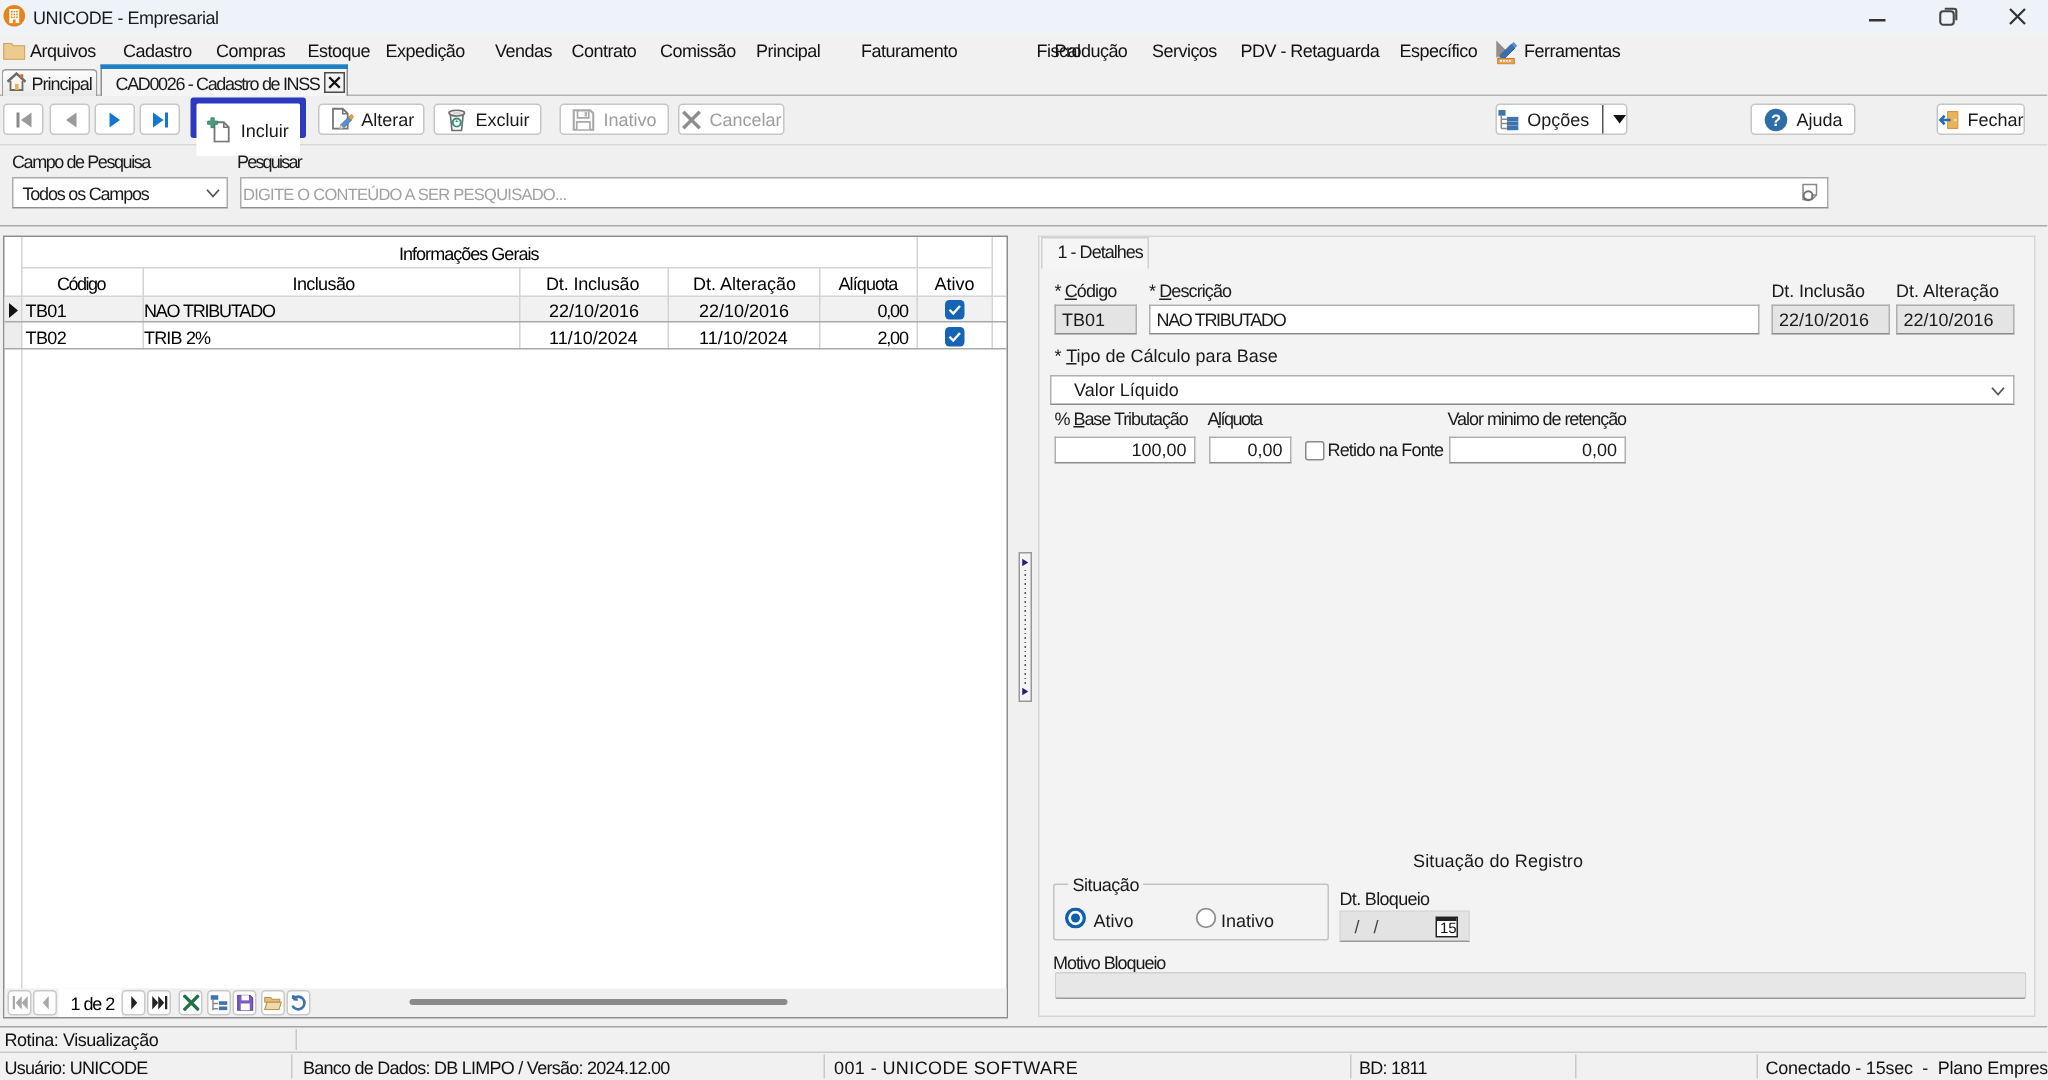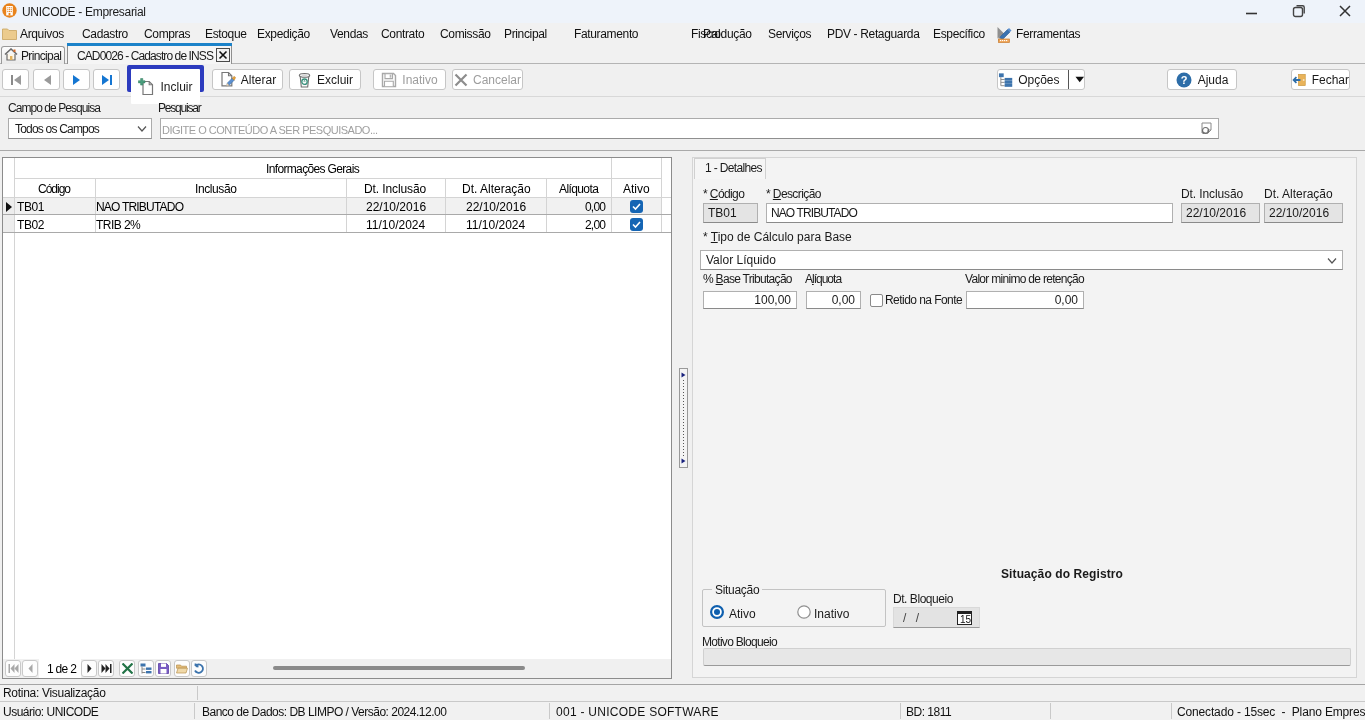--- a/index.html
+++ b/index.html
@@ -370,35 +370,35 @@
 
 <div class="lbl" style="left:703px;top:187px;letter-spacing:-0.6px">* <u>C</u>ódigo</div>
 <div class="lbl" style="left:766px;top:187px;letter-spacing:-0.6px">* <u>D</u>escrição</div>
 <div class="lbl" style="left:1181px;top:187px;letter-spacing:-0.1px">Dt. Inclusão</div>
 <div class="lbl" style="left:1264px;top:187px">Dt. Alteração</div>
 <div class="inp gray" style="left:703px;top:203px;width:55px;height:20px;padding-left:4px">TB01</div>
 <div class="inp" style="left:766px;top:203px;width:407px;height:20px;padding-left:4px;letter-spacing:-0.9px">NAO TRIBUTADO</div>
 <div class="inp gray" style="left:1181px;top:203px;width:79px;height:20px;padding-left:4px">22/10/2016</div>
 <div class="inp gray" style="left:1264px;top:203px;width:79px;height:20px;padding-left:4px">22/10/2016</div>
 <div class="lbl" style="left:703px;top:230px">* <u>T</u>ipo de Cálculo para Base</div>
-<div class="inp" style="left:700px;top:250px;width:643px;height:20px;padding-left:5px">Valor Líquido
+<div class="inp" style="left:700px;top:250px;width:643px;height:20px;padding-left:15px">Valor Líquido
   <svg class="abs" style="right:5px;top:7px" width="10" height="6" viewBox="0 0 10 6">
       <path d="M1 0.5 L5 5 L9 0.5" fill="none" stroke="#555" stroke-width="1.2"></path>
     </svg>
 </div>
 <div class="lbl" style="left:703px;top:272px;letter-spacing:-0.7px">% <u>B</u>ase Tributação</div>
 <div class="lbl" style="left:805px;top:272px;letter-spacing:-1px">A<u>l</u>íquota</div>
 <div class="lbl" style="left:965px;top:272px;letter-spacing:-0.7px">Valor minimo de retenção</div>
 <div class="inp ra" style="left:703px;top:291px;width:94px;height:18px;padding-right:5px">100,00</div>
 <div class="inp ra" style="left:806px;top:291px;width:55px;height:18px;padding-right:5px">0,00</div>
 <div class="abs" style="left:870px;top:294px;width:13px;height:13px;background:#fff;border:1px solid #8a8a8a;border-radius:2px"></div>
 <div class="lbl" style="left:885px;top:293px;letter-spacing:-0.55px">Retido na Fonte</div>
 <div class="inp ra" style="left:966px;top:291px;width:118px;height:18px;padding-right:5px">0,00</div>
 
-<div class="lbl" style="left:1001px;top:567px;font-weight:bold;letter-spacing:0.1px">Situação do Registro</div>
+<div class="lbl" style="left:942px;top:567px;font-weight:normal;letter-spacing:0.1px">Situação do Registro</div>
 <div class="abs" style="left:702px;top:589px;width:184px;height:38px;border:1px solid #c3c3c3;border-radius:2px"></div>
 <div class="lbl" style="left:712px;top:583px;background:#f3f3f3;padding:0 3px;letter-spacing:-0.3px">Situação</div>
 <svg class="abs" style="left:710px;top:605px" width="14" height="14" viewBox="0 0 14 14">
   <circle cx="7" cy="7" r="5.9" fill="#fff" stroke="#0e5fae" stroke-width="2.2"></circle>
   <circle cx="7" cy="7" r="3" fill="#0e5fae"></circle>
 </svg>
 <div class="lbl" style="left:729px;top:607px">Ativo</div>
 <svg class="abs" style="left:797px;top:605px" width="14" height="14" viewBox="0 0 14 14">
   <circle cx="7" cy="7" r="6.2" fill="#fff" stroke="#8f8f8f" stroke-width="1.2"></circle>
 </svg>

